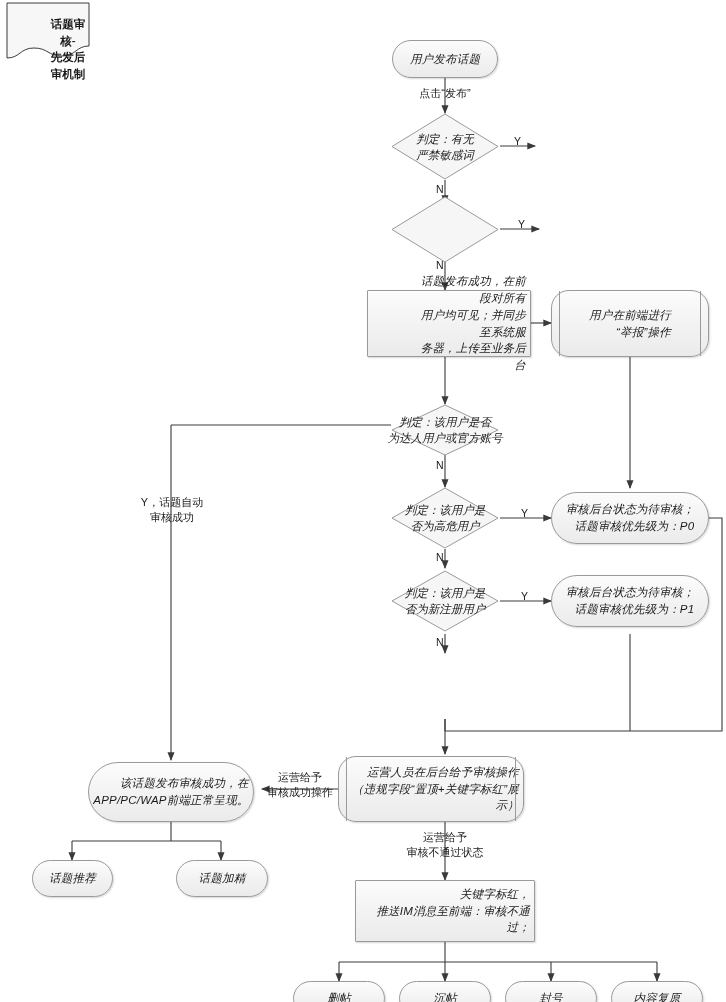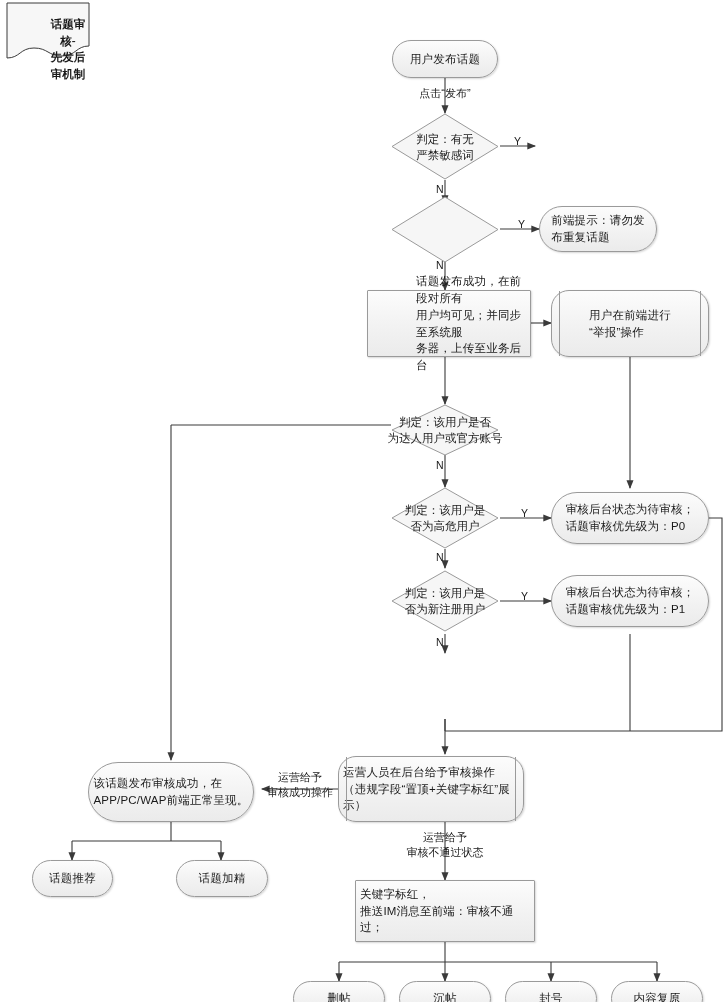--- a/index.html
+++ b/index.html
@@ -2,39 +2,39 @@
 <html><head>
 <meta charset="utf-8">
 <style>
   html,body{margin:0;padding:0;background:#ffffff;}
   body{width:726px;height:1002px;position:relative;overflow:hidden;
        font-family:"Liberation Sans","DejaVu Sans",sans-serif;color:#1a1a1a;}
   #canvas{position:absolute;left:0;top:0;width:726px;height:1002px;}
   svg.wires{position:absolute;left:0;top:0;width:726px;height:1002px;pointer-events:none;}
 
   .node{position:absolute;box-sizing:border-box;
-        display:flex;align-items:center;justify-content:center;text-align:left;
+        display:flex;align-items:center;justify-content:center;text-align:right;
         font-size:11.5px;line-height:1.45;letter-spacing:.2px;
         border:1px solid #9a9a9a;
         background:linear-gradient(180deg,#fcfcfc 0%,#f2f2f2 55%,#ebebeb 100%);
         box-shadow:1px 1px 2px rgba(0,0,0,.16);
-        white-space:pre-line;padding:2px 4px;}
+        white-space:pre-line;padding:2px 4px;font-style:italic;}
   .stadium{border-radius:999px;}
   .rect{border-radius:1px;}
   .predef{border-left:1px solid #9a9a9a;border-right:1px solid #9a9a9a;border-radius:18px;}
   .predef:before,.predef:after{content:"";position:absolute;top:0;bottom:0;width:0;
         border-left:1px solid #9a9a9a;}
   .predef:before{left:7px;}
   .predef:after{right:7px;}
 
   .diamond{position:absolute;}
   .diamond .dshape{position:absolute;left:0;top:0;width:100%;height:100%;}
   .diamond .dtext{position:absolute;left:-14px;right:-14px;top:50%;
         transform:translateY(-50%);text-align:center;
-        font-size:11.5px;line-height:1.4;white-space:pre-line;}
+        font-size:11.5px;line-height:1.4;white-space:pre-line;font-style:italic;}
 
   .edgelabel{position:absolute;font-size:11px;line-height:1.4;text-align:center;
         white-space:pre-line;color:#1a1a1a;background:transparent;}
   .yn{position:absolute;font-size:10.5px;color:#1a1a1a;}
 
   .banner{position:absolute;left:6px;top:2px;width:84px;height:60px;}
   .banner .btext{position:absolute;left:0;right:0;top:14px;text-align:center;
         font-size:11.5px;font-weight:bold;line-height:1.45;white-space:pre-line;
         font-family:"Liberation Serif","DejaVu Serif",serif;padding-left:40px;}
 </style>
@@ -131,22 +131,20 @@
 严禁敏感词</div>
   </div>
 
 
   <div class="diamond" style="left:391px;top:196px;width:108px;height:67px;">
     <svg class="dshape" viewBox="0 0 108 67">
       <polygon points="54,1 107,33.5 54,66 1,33.5" fill="#f6f6f6" stroke="#9a9a9a" stroke-width="1"></polygon>
     </svg>
   </div>
 
-  <div class="node stadium" style="left:539px;top:206px;width:118px;height:46px;">前端提示：请勿发
-布重复话题</div>
 
   <div class="node rect" style="left:367px;top:290px;width:164px;height:67px;padding-left:48px;">话题发布成功，在前段对所有
 用户均可见；并同步至系统服
 务器，上传至业务后台</div>
 
   <div class="node rect predef" style="left:551px;top:290px;width:158px;height:67px;">用户在前端进行
 “举报”操作</div>
 
   <div class="diamond" style="left:391px;top:404px;width:108px;height:52px;">
     <svg class="dshape" viewBox="0 0 108 52">
@@ -195,20 +193,22 @@
   <div class="node stadium" style="left:293px;top:981px;width:92px;height:35px;">删帖</div>
 
   <div class="node stadium" style="left:399px;top:981px;width:92px;height:35px;">沉帖</div>
 
   <div class="node stadium" style="left:505px;top:981px;width:92px;height:35px;">封号</div>
 
   <div class="node stadium" style="left:611px;top:981px;width:92px;height:35px;">内容复原</div>
 
   <div class="edgelabel" style="left:388px;top:86px;width:114px;">点击“发布”</div>
 
+  <div class="edgelabel" style="left:118px;top:495px;width:108px;">Y，话题自动
+审核成功</div>
 
   <div class="edgelabel" style="left:262px;top:770px;width:76px;">运营给予
 审核成功操作</div>
 
   <div class="edgelabel" style="left:392px;top:830px;width:106px;">运营给予
 审核不通过状态</div>
 
   <div class="yn" style="left:514px;top:135px;">Y</div>
   <div class="yn" style="left:436px;top:183px;">N</div>
   <div class="yn" style="left:518px;top:218px;">Y</div>

